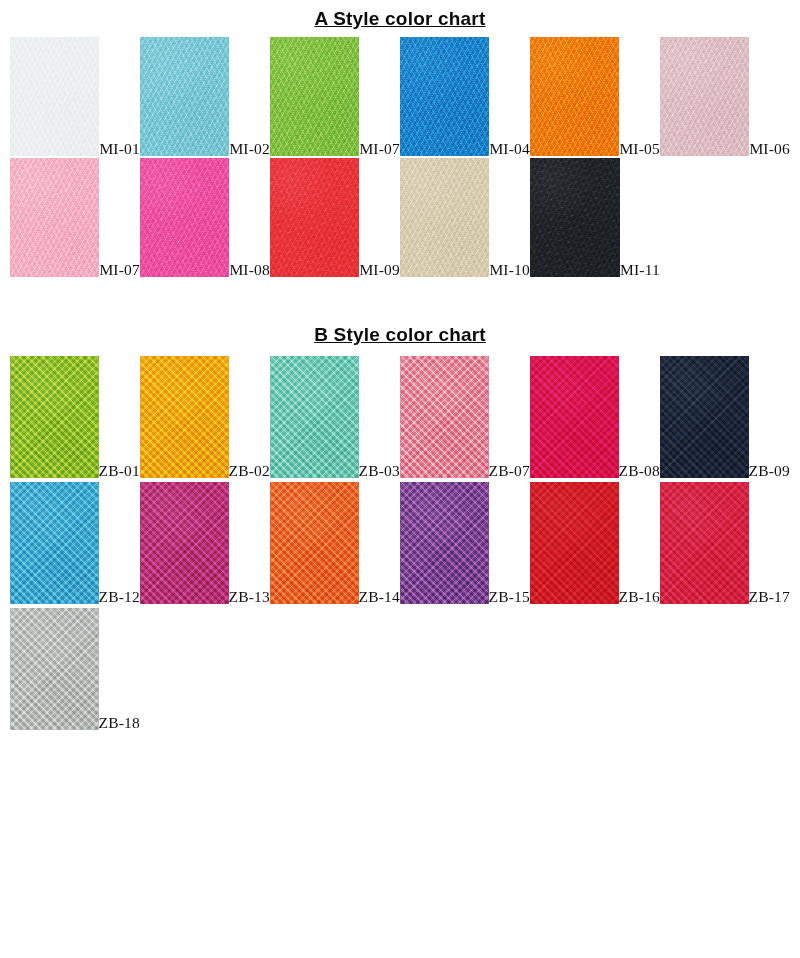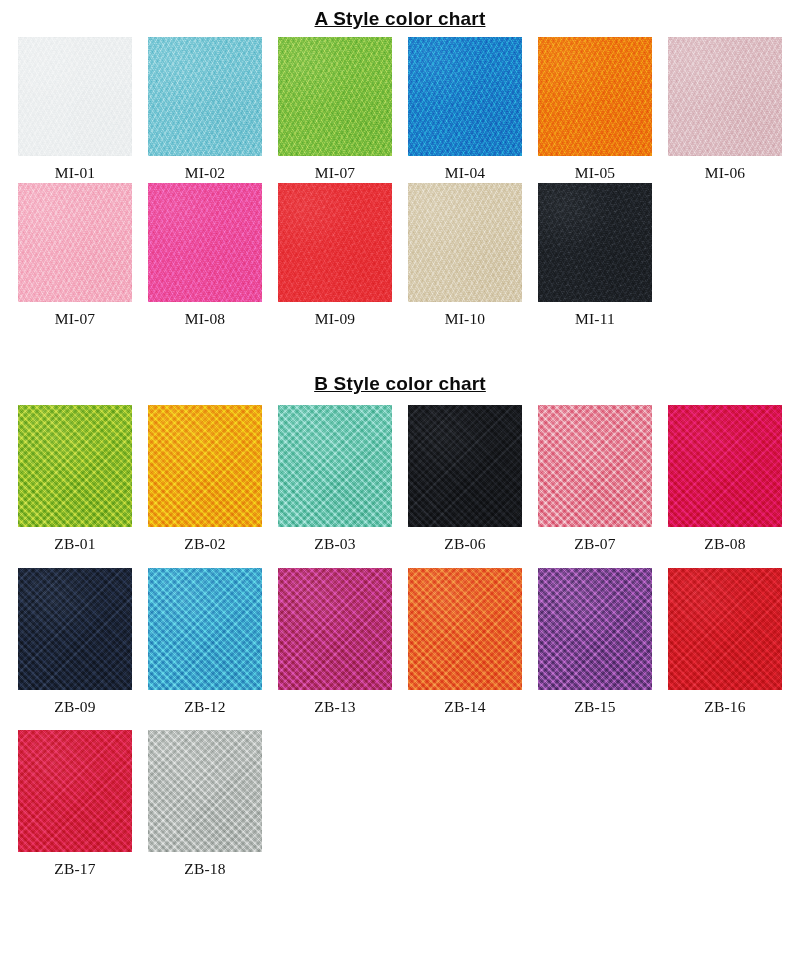--- a/index.html
+++ b/index.html
@@ -42,27 +42,27 @@
 
   
   .swatch-grid {
     display: grid;
     grid-template-columns: repeat(6, 130px);
     justify-content: center;
     column-gap: 0px;
   }
 
   .grid-a { row-gap: 2px; margin-top: 2px; }
-  .grid-b { row-gap: 16px; margin-top: 3px; }
+  .grid-b { row-gap: 4px; margin-top: 3px; }
 
   .swatch-cell {
     width: 130px;
     display: flex;
-    flex-direction: column;
-    align-items: center;
+    flex-direction: row;
+    align-items: flex-end;
   }
 
   .swatch-chip {
     width: 114px;
     height: 119px;
     position: relative;
     overflow: hidden;
     background-color: #ccc;
     box-shadow: inset 0 0 1px rgba(0,0,0,0.10);
   }
@@ -315,28 +315,20 @@
       </div>
       <div class="swatch-cell">
         <div class="swatch-chip" title="ZB-03" style="background-color: rgb(108, 197, 176);">
           <div class="tex tex-b-1"></div>
           <div class="tex tex-b-2"></div>
           <div class="tex tex-b-3"></div>
         </div>
         <div class="swatch-label">ZB-03</div>
       </div>
       <div class="swatch-cell">
-        <div class="swatch-chip" title="ZB-06" style="background-color: rgb(23, 25, 29);">
-          <div class="tex tex-b-1"></div>
-          <div class="tex tex-b-2"></div>
-          <div class="tex tex-b-3"></div>
-        </div>
-        <div class="swatch-label">ZB-06</div>
-      </div>
-      <div class="swatch-cell">
         <div class="swatch-chip" title="ZB-07" style="background-color: rgb(228, 131, 151);">
           <div class="tex tex-b-1"></div>
           <div class="tex tex-b-2"></div>
           <div class="tex tex-b-3"></div>
         </div>
         <div class="swatch-label">ZB-07</div>
       </div>
       <div class="swatch-cell">
         <div class="swatch-chip" title="ZB-08" style="background-color: rgb(214, 19, 75);">
           <div class="tex tex-b-1"></div>

